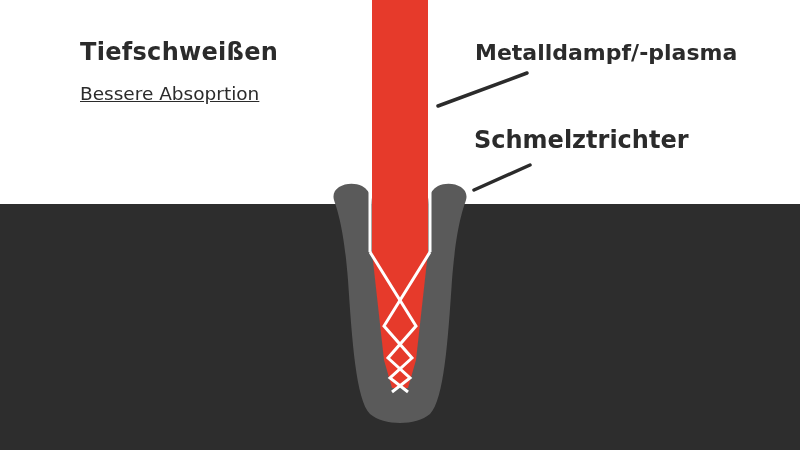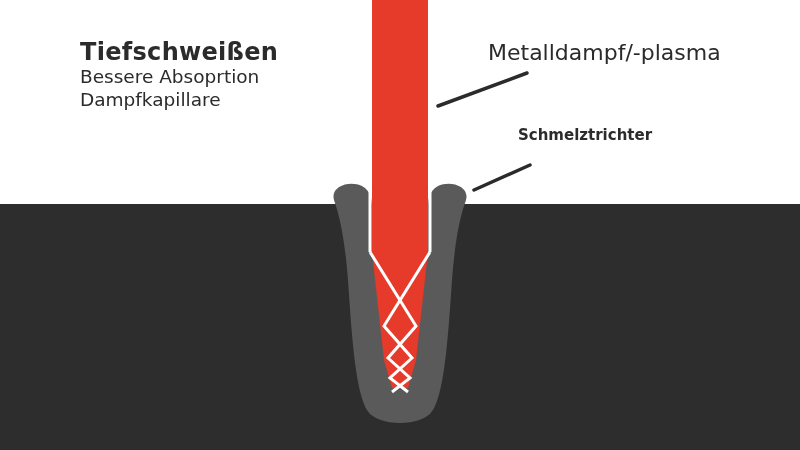--- a/index.html
+++ b/index.html
@@ -1,24 +1,24 @@
 <!DOCTYPE html>
 <html><head>
   <meta charset="utf-8">
   <style>
     html, body { margin:0; padding:0; }
     body { width:800px; height:450px; overflow:hidden; background:#ffffff; font-family:"DejaVu Sans", "Liberation Sans", sans-serif; }
     .stage { position:relative; width:800px; height:424px; }
     svg.art { position:absolute; left:0; top:0; }
     .txt { position:absolute; color:#2b2b2b; }
     .title-left { left:80px; top:38px; font-size:24px; font-weight:bold; letter-spacing:0.3px; }
-    .desc-left { left:80px; top:65px; font-size:18.5px; line-height:23px; }
+    .desc-left { left:80px; top:82px; font-size:18.5px; line-height:23px;text-decoration:underline; }
     .desc-left div { white-space:nowrap; }
-    .label-plasma { left:488px; top:40px; font-size:22px; font-weight:normal; white-space:nowrap; }
-    .label-melt { left:474px; top:126px; font-size:15px; font-weight:bold; white-space:nowrap;margin-left:44px; }
+    .label-plasma { left:475px; top:40px; font-size:22px; font-weight:bold; white-space:nowrap; }
+    .label-melt { left:474px; top:126px; font-size:24px; font-weight:bold; white-space:nowrap; }
   </style>
 </head>
 <body>
 
 <div class="stage">
   <svg class="art" width="800" height="450" viewBox="0 0 800 450">
 
     <rect x="0" y="204" width="800" height="246" fill="#2d2d2d"></rect>
 
     <path fill="#5a5a5a" d="M 334 200
@@ -42,17 +42,16 @@
     <polyline fill="none" stroke="#ffffff" stroke-width="3" stroke-linejoin="miter" points="370,252 416,326 388,358 410,378 392,392"></polyline>
     <polyline fill="none" stroke="#ffffff" stroke-width="3" stroke-linejoin="miter" points="430,252 384,326 412,358 390,378 408,392"></polyline>
 
     <line x1="438" y1="106" x2="527" y2="73" stroke="#2b2b2b" stroke-width="3.5" stroke-linecap="round"></line>
     <line x1="474" y1="190" x2="530" y2="165" stroke="#2b2b2b" stroke-width="3.5" stroke-linecap="round"></line>
   </svg>
 
   <div class="txt title-left">Tiefschweißen</div>
   <div class="txt desc-left">
     <div>Bessere Absoprtion</div>
-    <div>Dampfkapillare</div>
   </div>
   <div class="txt label-plasma">Metalldampf/-plasma</div>
   <div class="txt label-melt">Schmelztrichter</div>
 </div>
 
 </body></html>

